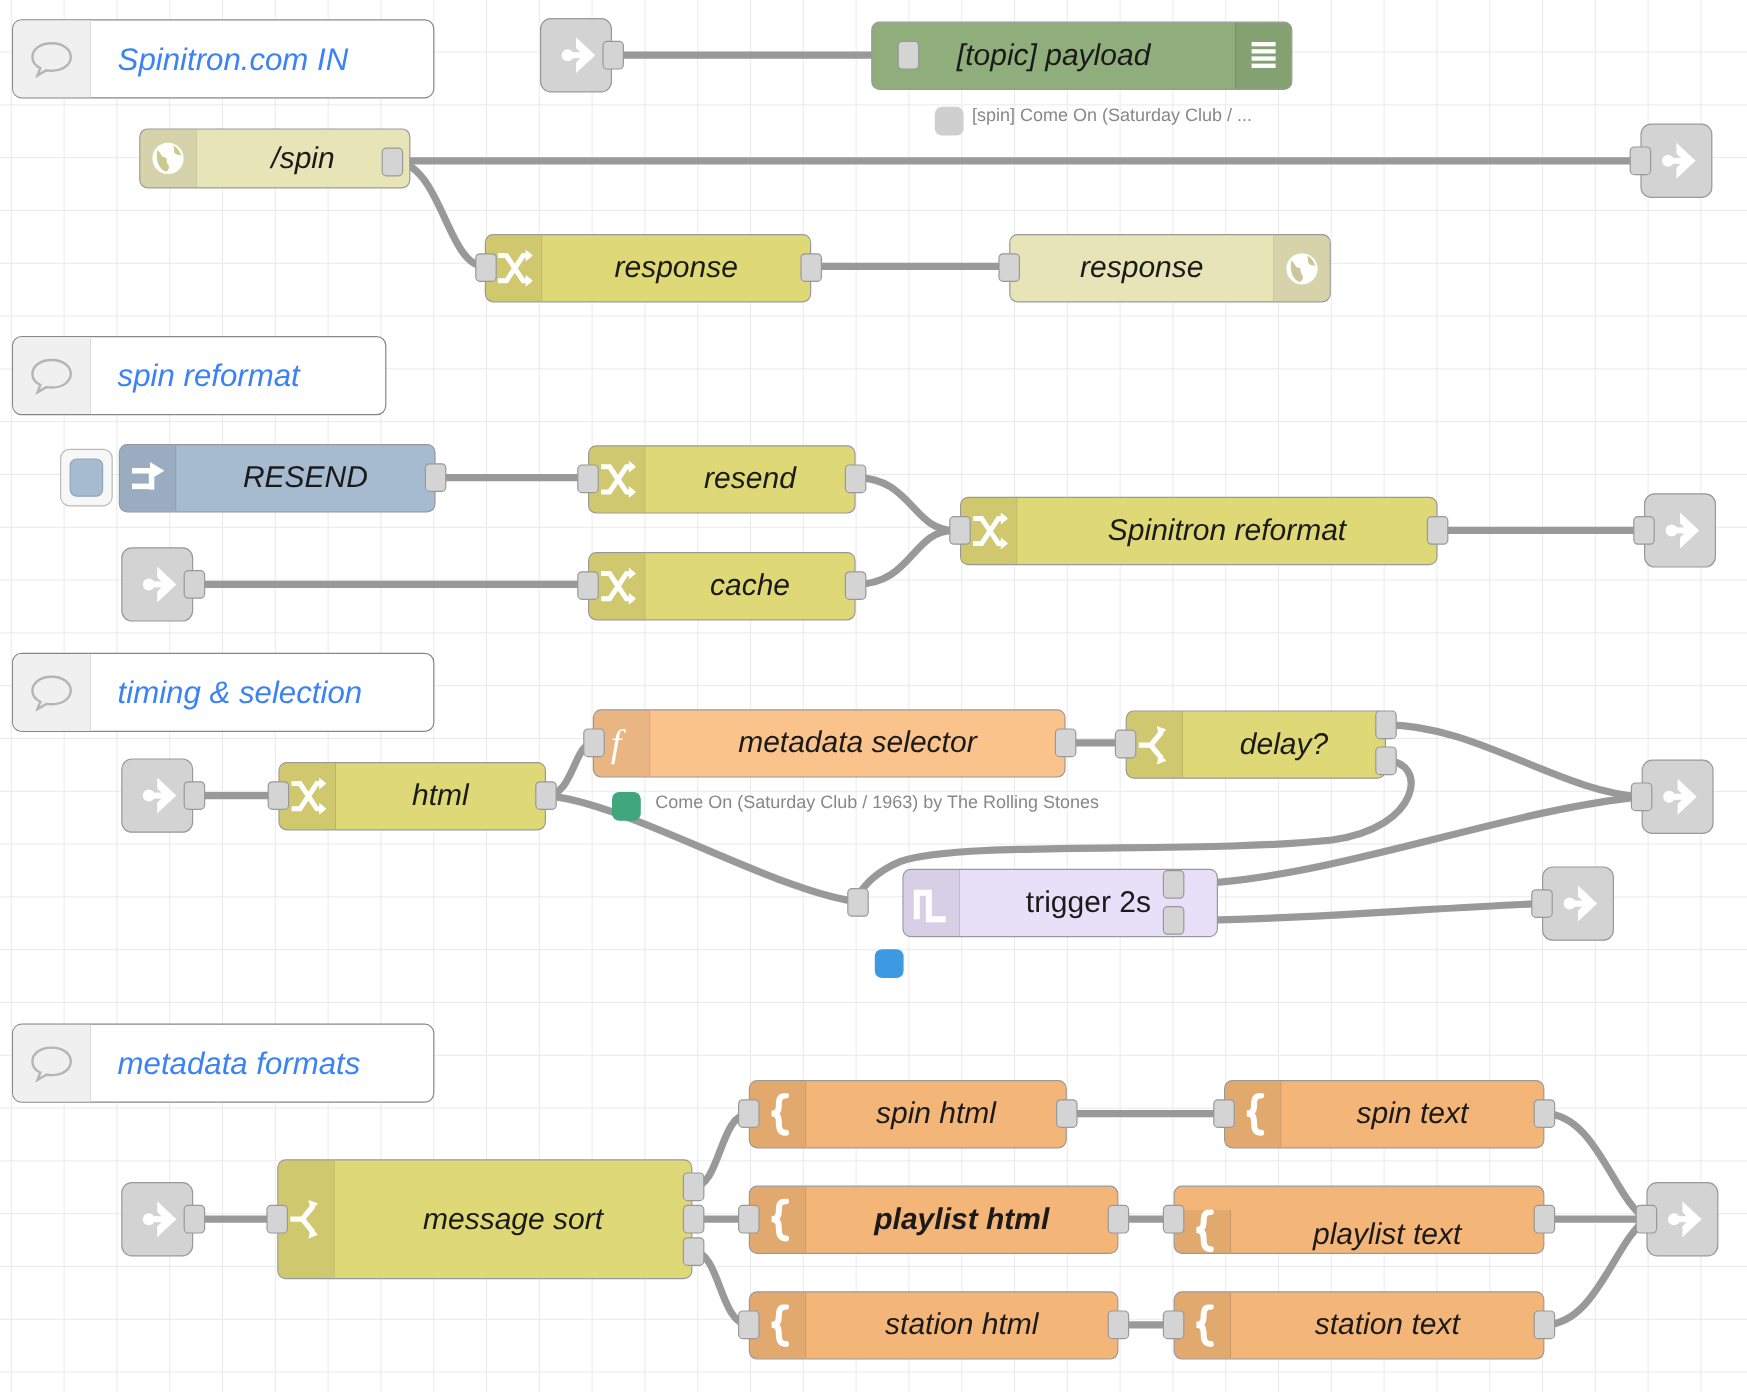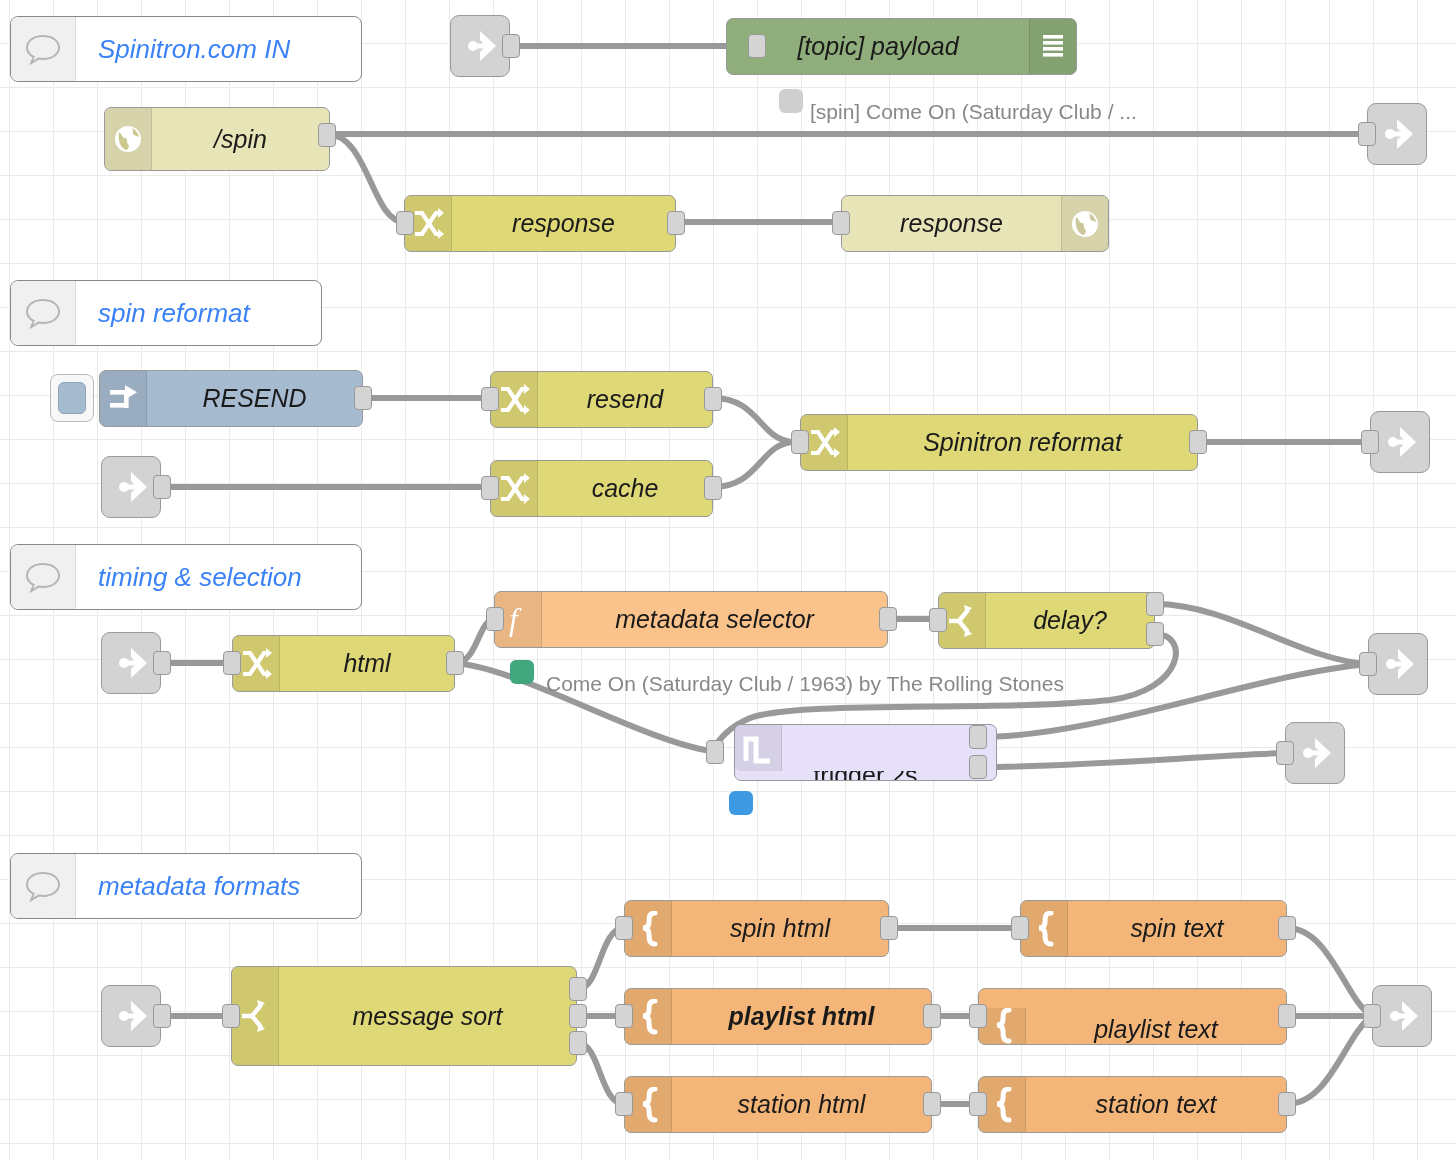--- a/index.html
+++ b/index.html
@@ -80,23 +80,22 @@
 
   
   .linknode{
     position:absolute;width:60px;height:62px;box-sizing:border-box;
     background:#d3d3d3;border:1px solid #999999;border-radius:9px;
     display:flex;align-items:center;justify-content:center;
   }
 
   
   .status-text{
-    position:absolute;font-size:21px;color:#888888;white-space:nowrap;
+    position:absolute;font-size:15px;color:#888888;white-space:nowrap;
     font-style:normal;
-    margin-top:12px;
   }
   .status-dot{
     position:absolute;width:24px;height:24px;border-radius:6px;
   }
   .dot-grey{background:#cfcfcf;}
   .dot-green{background:#3fa67e;}
   .dot-blue{background:#3d9ae2;}
 
   
   .inject-btn{
@@ -229,21 +228,21 @@
         <rect x="4" y="9" width="20" height="3.6" fill="#ffffff"></rect>
         <rect x="4" y="15" width="20" height="3.6" fill="#ffffff"></rect>
         <rect x="4" y="21" width="20" height="3.6" fill="#ffffff"></rect>
       </svg>
     </div>
   </div>
   <div class="port" style="left:748px;top:34px;"></div>
   <div class="status-dot dot-grey" style="left:779px;top:89px;"></div>
   <div class="status-text" style="left:810px;top:88px;">[spin] Come On (Saturday Club / ...</div>
 
-  <div class="node n-lightyellow" style="left:104px;top:107px;width:226px;height:64px;">
+  <div class="node n-lightyellow" style="left:116px;top:107px;width:226px;height:50px;">
     <div class="icon-box">
       <svg class="gl" width="32" height="32" viewBox="0 0 32 32">
         <circle cx="16" cy="16" r="13" fill="#ffffff"></circle>
         <path d="M7 9 C11 12 10 15 13 15 C16 15 14 19 16 21 C18 23 16 27 14 27
                  C9 25 5.5 19 7 9 Z" fill="#ccc98f"></path>
         <path d="M20 5 C22 8 20 10 22 12 C24 14 27 12 28 16 C26 10 24 7 20 5 Z" fill="#ccc98f"></path>
       </svg>
     </div>
     <div class="label">/spin</div>
   </div>
@@ -407,21 +406,21 @@
         <path d="M18 1 L26 4 L20 10 Z" fill="#ffffff"></path>
         <path d="M20 24 L26 30 L18 33 Z" fill="#ffffff"></path>
       </svg>
     </div>
     <div class="label">delay?</div>
   </div>
   <div class="port" style="left:929px;top:608px;"></div>
   <div class="port" style="left:1146px;top:592px;"></div>
   <div class="port" style="left:1146px;top:622px;"></div>
 
-  <div class="node n-purple" style="left:734px;top:724px;width:263px;height:57px;flex-direction:column;">
+  <div class="node n-purple" style="left:752px;top:724px;width:263px;height:57px;">
     <div class="icon-box">
       <svg class="gl" width="32" height="34" viewBox="0 0 32 34">
         <path d="M4 30 L4 8 L14 8 L14 30 L28 30" stroke="#ffffff" stroke-width="5" fill="none" stroke-linejoin="miter"></path>
       </svg>
     </div>
     <div class="label noital">trigger 2s</div>
   </div>
   <div class="port" style="left:706px;top:740px;"></div>
   <div class="port" style="left:969px;top:725px;"></div>
   <div class="port" style="left:969px;top:755px;"></div>

